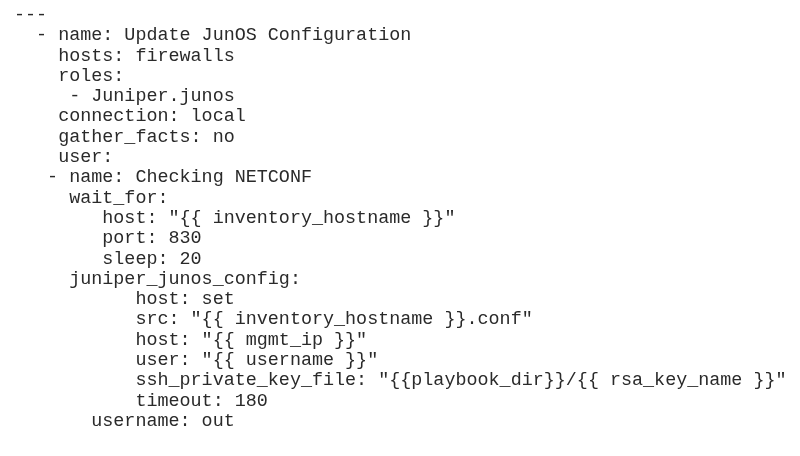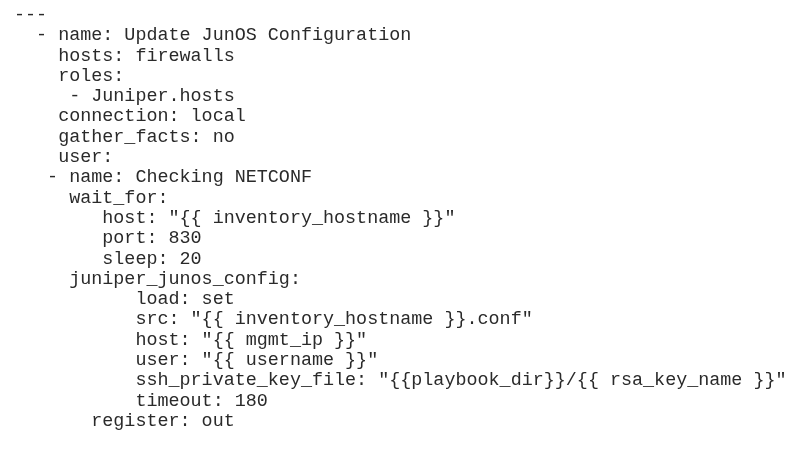--- a/index.html
+++ b/index.html
@@ -30,30 +30,30 @@
   }
 </style>
 </head>
 <body>
 
 <div class="code-listing">
   <div class="code-line">---</div>
   <div class="code-line">  - name: Update JunOS Configuration</div>
   <div class="code-line">    hosts: firewalls</div>
   <div class="code-line">    roles:</div>
-  <div class="code-line">     - Juniper.hosts</div>
+  <div class="code-line">     - Juniper.junos</div>
   <div class="code-line">    connection: local</div>
   <div class="code-line">    gather_facts: no</div>
   <div class="code-line">    user:</div>
   <div class="code-line">   - name: Checking NETCONF</div>
   <div class="code-line">     wait_for:</div>
   <div class="code-line">        host: "{{ inventory_hostname }}"</div>
   <div class="code-line">        port: 830</div>
   <div class="code-line">        sleep: 20</div>
   <div class="code-line">     juniper_junos_config:</div>
-  <div class="code-line">           load: set</div>
+  <div class="code-line">           host: set</div>
   <div class="code-line">           src: "{{ inventory_hostname }}.conf"</div>
   <div class="code-line">           host: "{{ mgmt_ip }}"</div>
   <div class="code-line">           user: "{{ username }}"</div>
   <div class="code-line">           ssh_private_key_file: "{{playbook_dir}}/{{ rsa_key_name }}"</div>
   <div class="code-line">           timeout: 180</div>
-  <div class="code-line">       register: out</div>
+  <div class="code-line">       username: out</div>
 </div>
 
 </body></html>

